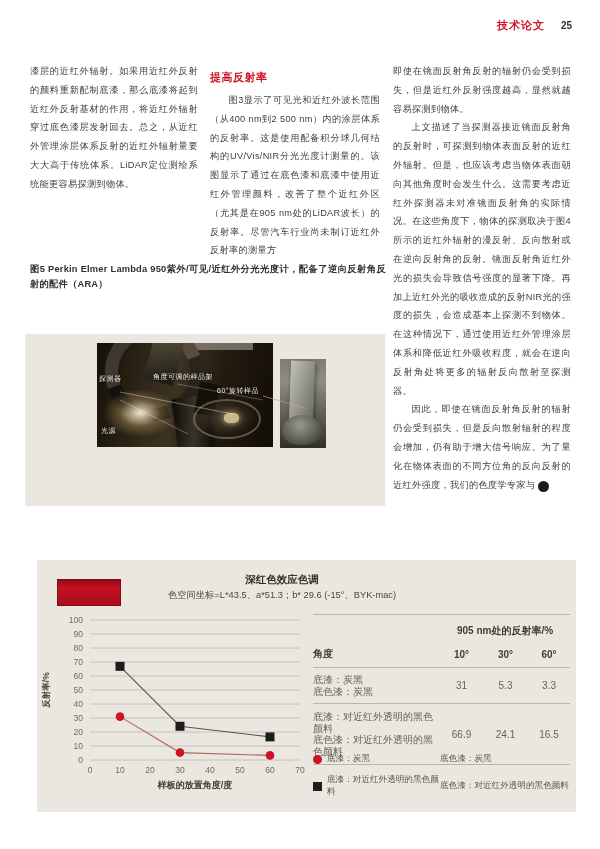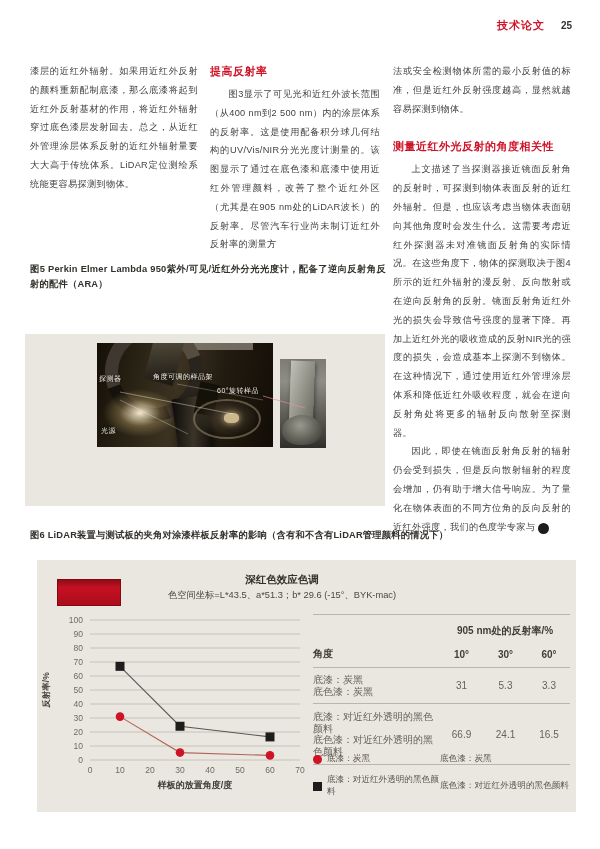--- a/index.html
+++ b/index.html
@@ -9,21 +9,21 @@
   .hdr{position:absolute;top:18px;right:28px;display:flex;align-items:baseline;gap:16px;}
   .hdr-section{color:#cf1428;font-weight:bold;font-size:11px;letter-spacing:1px;}
   .hdr-page{color:#33312e;font-size:10px;font-weight:bold;}
   
   .col{position:absolute;top:62px;font-size:9.2px;line-height:18.8px;text-align:justify;
        letter-spacing:0.3px;color:#413f3c;}
   .col1{left:30px;width:168px;}
   .col2{left:210px;width:170px;}
   .col3{left:393px;width:178px;}
   .red-head{color:#cf1428;font-weight:bold;font-size:11px;letter-spacing:0.5px;line-height:14px;}
-  .col2 .red-head{margin:2px 0 7px 0;}
+  .col2 .red-head{margin:8px 0 7px 0;}
   .col3 .red-head{margin:21px 0 7px 0;}
   .para{margin:0;text-indent:2em;}
   .para.noindent{text-indent:0;}
   .cont-icon{display:inline-block;width:11px;height:11px;border-radius:50%;background:#1c1c1c;
              color:#fff;font-size:7px;line-height:11px;text-align:center;vertical-align:-1px;margin-left:3px;
              font-weight:bold;}
   
   .fig5-caption{position:absolute;left:30px;top:262px;width:356px;font-size:9.3px;line-height:14.5px;
                 font-weight:bold;color:#33302c;text-align:justify;letter-spacing:0.2px;}
   .fig5-panel{position:absolute;left:25px;top:334px;width:360px;height:172px;background:#eae7e1;}
@@ -108,22 +108,21 @@
   <div class="col col1">
     <p class="para noindent">漆层的近红外辐射。如果用近红外反射的颜料重新配制底漆，那么底漆将起到近红外反射基材的作用，将近红外辐射穿过底色漆层发射回去。总之，从近红外管理涂层体系反射的近红外辐射量要大大高于传统体系。LiDAR定位测绘系统能更容易探测到物体。</p>
   </div>
 
   <div class="col col2">
     <div class="red-head">提高反射率</div>
     <p class="para">图3显示了可见光和近红外波长范围（从400 nm到2 500 nm）内的涂层体系的反射率。这是使用配备积分球几何结构的UV/Vis/NIR分光光度计测量的。该图显示了通过在底色漆和底漆中使用近红外管理颜料，改善了整个近红外区（尤其是在905 nm处的LiDAR波长）的反射率。尽管汽车行业尚未制订近红外反射率的测量方</p>
   </div>
 
   <div class="col col3">
-    <p class="para noindent">法或安全检测物体所需的最小反射值的标准，但是近红外反射强度越高，显然就越容易探测到物体。</p>
-    <div class="red-head">测量近红外光反射的角度相关性</div>
+    <p class="para noindent">即使在镜面反射角反射的辐射仍会受到损失，但是近红外反射强度越高，显然就越容易探测到物体。</p>
     <p class="para">上文描述了当探测器接近镜面反射角的反射时，可探测到物体表面反射的近红外辐射。但是，也应该考虑当物体表面朝向其他角度时会发生什么。这需要考虑近红外探测器未对准镜面反射角的实际情况。在这些角度下，物体的探测取决于图4所示的近红外辐射的漫反射、反向散射或在逆向反射角的反射。镜面反射角近红外光的损失会导致信号强度的显著下降。再加上近红外光的吸收造成的反射NIR光的强度的损失，会造成基本上探测不到物体。在这种情况下，通过使用近红外管理涂层体系和降低近红外吸收程度，就会在逆向反射角处将更多的辐射反向散射至探测器。</p>
     <p class="para"><span>因此，即使在镜面反射角反射的辐射仍会受到损失，但是反向散射辐射的程度会增加，仍有助于增大信号响应。为了量化在物体表面的不同方位角的反向反射的近红外强度，我们的色度学专家与</span><span class="cont-icon">❯</span></p>
   </div>
 
   <div class="fig5-caption">图5 Perkin Elmer Lambda 950紫外/可见/近红外分光光度计，配备了逆向反射角反射的配件（ARA）</div>
 
   <div class="fig5-panel">
     <div class="photo-left">
       <div class="ph-topbar"></div>
       <div class="ph-arc"></div>
@@ -143,21 +142,20 @@
       <line x1="95" y1="66" x2="163" y2="100" stroke="rgba(255,245,225,0.4)" stroke-width="0.8"></line>
       <line x1="152" y1="50" x2="238" y2="66" stroke="rgba(255,245,225,0.35)" stroke-width="0.8"></line>
       <line x1="238" y1="62" x2="280" y2="74" stroke="rgba(225,150,150,0.8)" stroke-width="0.8"></line>
     </svg>
     <div class="ph-label lbl-detector">探测器</div>
     <div class="ph-label lbl-holder">角度可调的样品架</div>
     <div class="ph-label lbl-sample">60°旋转样品</div>
     <div class="ph-label lbl-source">光源</div>
   </div>
 
-  <div class="fig6-caption">图6 LiDAR装置与测试板的夹角对涂漆样板反射率的影响（含有和不含有LiDAR管理颜料的情况下）</div>
 
   <div class="chart-panel">
     <div class="swatch"></div>
     <div class="chart-titles">
       <div class="chart-title">深红色效应色调</div>
       <div class="chart-subtitle">色空间坐标=L*43.5、a*51.3；b* 29.6 (-15°、BYK-mac)</div>
     </div>
     <div class="chart-canvas"><svg width="310" height="205">
           <line x1="53" y1="156" x2="263" y2="156" stroke="#c6c2ba" stroke-width="1"></line>
           <text x="46" y="159" text-anchor="end" font-size="8.5" fill="#6f6b63">0</text>

